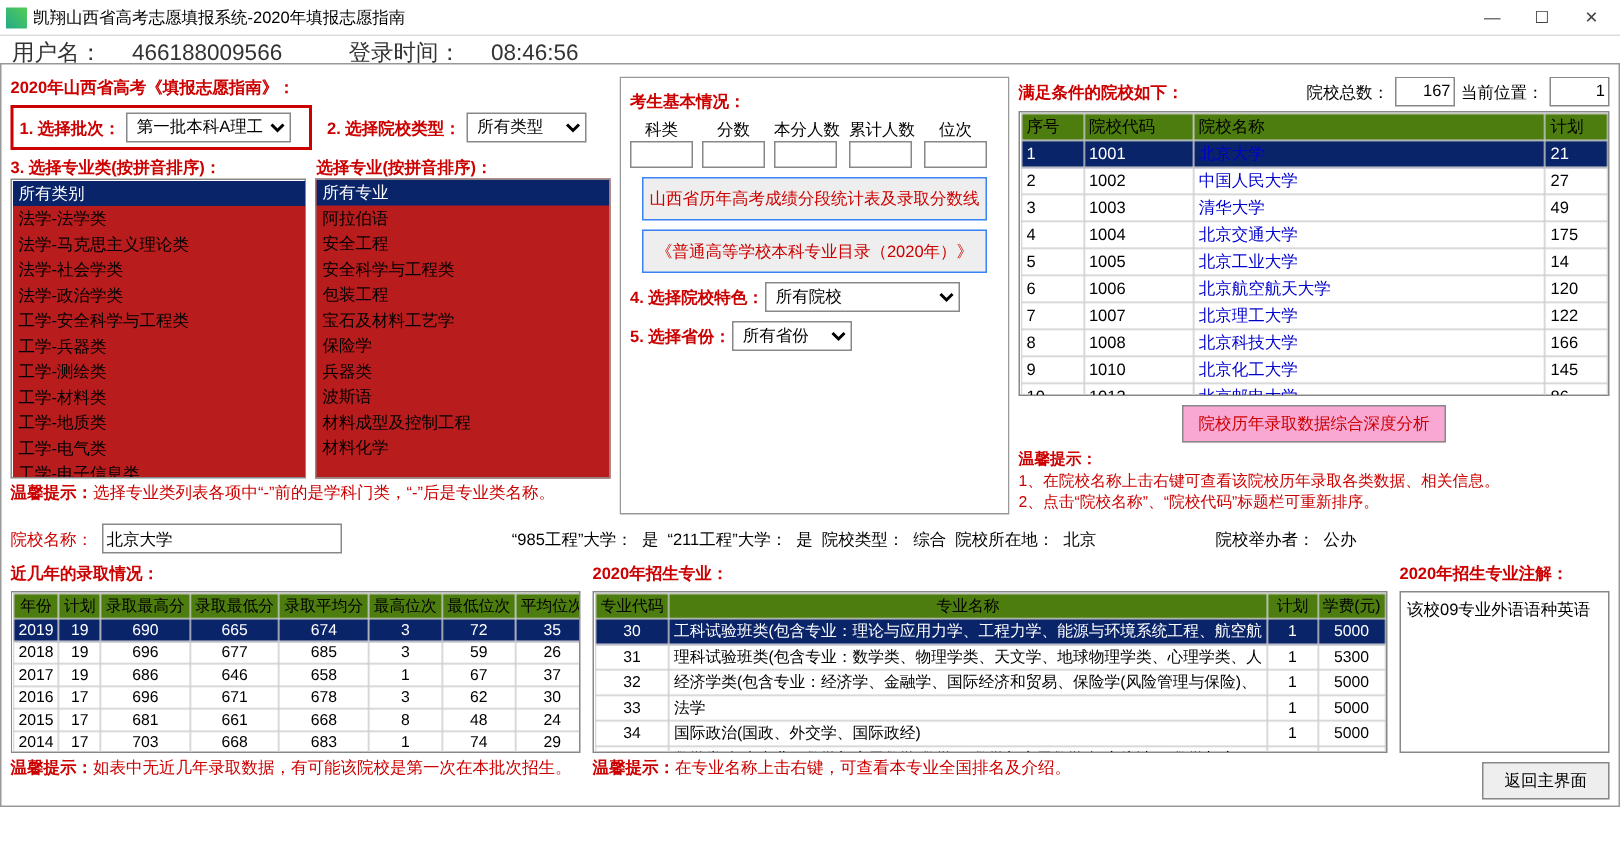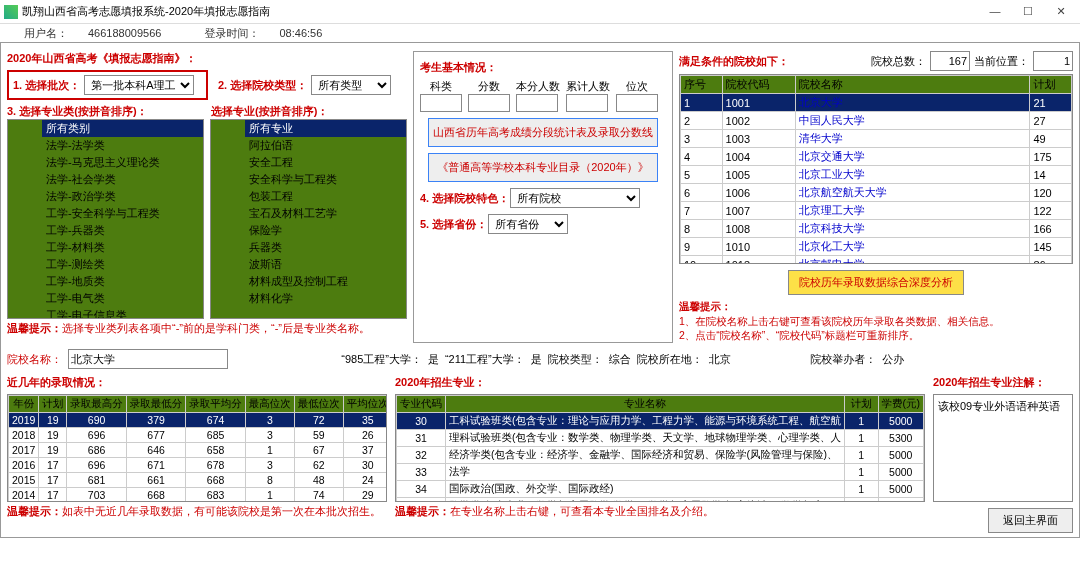--- a/index.html
+++ b/index.html
@@ -1,60 +1,60 @@
 <!DOCTYPE html>
 <html><head>
 <meta charset="utf-8">
 <style>
 * { box-sizing: border-box; margin: 0; padding: 0; font-family: "Microsoft YaHei", SimSun, Arial, sans-serif; }
 body { background: #fff; font-size: 11px; color: #000; }
 .titlebar { height: 24px; background: #fff; border-bottom: 1px solid #ddd; display: flex; align-items: center; padding: 0 4px; }
 .titlebar .logo { width: 14px; height: 14px; background: linear-gradient(45deg,#2a8,#5c5); margin-right: 4px; }
 .titlebar .ttl { flex: 1; font-size: 11px; }
 .titlebar .winbtns span { display: inline-block; width: 30px; text-align: center; color: #444; cursor: pointer; }
-.userbar { height: 18px; padding: 2px 24px; font-size: 11px; color: #333; }
+.userbar { height: 18px; padding: 2px 8px; font-size: 15px; color: #333; }
 .userbar span { margin-right: 20px; }
 .main { padding: 4px 8px; }
 .frame { border: 1px solid #999; position: relative; padding: 8px 6px 4px 6px; }
 .row1 { display: flex; gap: 6px; }
 .col-left { width: 400px; }
 .col-mid { width: 260px; }
 .col-right { flex: 1; }
 .section-title { color: #c00; font-weight: bold; font-size: 11px; margin-bottom: 4px; }
 .boxed-red { border: 2px solid #c00; padding: 3px 4px; display: flex; align-items: center; gap: 4px; }
 .lbl { font-size: 11px; }
 .lbl.red { color: #c00; font-weight: bold; }
 select, input[type=text] { font-size: 11px; border: 1px solid #888; background: #fff; height: 20px; padding: 0 2px; }
 .sel { width: 110px; }
 .two-sel { display: flex; gap: 10px; margin: 4px 0; }
 .two-sel > div { flex: 1; }
 .list-hdr { display: flex; gap: 8px; }
 .list-hdr .lh { flex: 1; color: #c00; font-weight: bold; font-size: 11px; }
-.listbox { border: 1px solid #888; height: 200px; overflow-y: scroll; background: #4d7c0f; font-size: 11px; padding-left: 34px; }
+.listbox { border: 1px solid #888; height: 200px; overflow-y: scroll; background: #b91c1c; font-size: 11px; }
 .listbox div { padding: 1px 4px; white-space: nowrap; }
 .listbox div.sel { background: #0a246a; color: #fff; width: auto; }
 .lists { display: flex; gap: 6px; }
 .lists > div { flex: 1; }
 .hint { color: #c00; font-size: 11px; margin-top: 2px; }
 .hint b { font-weight: bold; }
 .mid-hdr { color: #c00; font-weight: bold; margin-bottom: 4px; }
 .mid-boxes { display: flex; gap: 6px; margin-bottom: 6px; }
 .mid-boxes input { width: 42px; height: 18px; }
 .mid-btns button { display: block; width: 230px; margin: 6px auto; font-size: 11px; padding: 6px 4px; border: 1px solid #3b82f6; background: #eee; cursor: pointer; color: #c00; }
 .mid-lbl { display: flex; align-items: center; gap: 1px; margin: 6px 0; }
 .mid-lbl .lbl { color: #c00; font-weight: bold; }
 .right-hdr { display: flex; align-items: center; gap: 4px; font-size: 11px; }
 .right-hdr .t { color: #c00; font-weight: bold; }
 .right-hdr input { width: 40px; text-align: right; }
 .tbl { border: 1px solid #888; margin-top: 3px; max-height: 190px; overflow: auto; }
 table { border-collapse: collapse; width: 100%; font-size: 11px; }
 th, td { border: 1px solid #ccc; padding: 1px 3px; text-align: left; white-space: nowrap; }
 th { background: #4d7c0f; font-weight: normal; }
 tr.hl td { background: #0a246a; color: #fff; }
-.deep-btn { display: block; margin: 6px auto 4px auto; padding: 4px 10px; border: 1px solid #888; background: #fde047; color: #c00; cursor: pointer; font-size: 11px; }
+.deep-btn { display: block; margin: 6px auto 4px auto; padding: 4px 10px; border: 1px solid #888; background: #f9a8d4; color: #c00; cursor: pointer; font-size: 11px; }
 .tips { font-size: 10.5px; color: #c00; line-height: 1.4; }
 .row2 { display: flex; align-items: center; gap: 6px; margin-top: 4px; padding: 2px 0; }
 .row2 .lbl { color: #c00; }
 .row2 input { width: 100px; }
 .val { font-size: 11px; }
 .row3 { display: flex; gap: 8px; margin-top: 4px; }
 .col3-left { width: 380px; }
 .col3-mid { flex: 1; }
 .col3-right { width: 140px; }
 .record-tbl { border: 1px solid #888; max-height: 108px; overflow: auto; }
@@ -105,22 +105,22 @@
     <div class="lists">
       <div>
             <div class="listbox" id="listA">
               <div class="sel">所有类别</div>
               <div>法学-法学类</div>
               <div>法学-马克思主义理论类</div>
               <div>法学-社会学类</div>
               <div>法学-政治学类</div>
               <div>工学-安全科学与工程类</div>
               <div>工学-兵器类</div>
+              <div>工学-测绘类</div>
               <div>工学-材料类</div>
-              <div>工学-测绘类</div>
               <div>工学-地质类</div>
               <div>工学-电气类</div>
               <div>工学-电子信息类</div>
             </div>
           </div>
       <div>
             <div class="listbox" id="listB">
               <div class="sel">所有专业</div>
               <div>阿拉伯语</div>
               <div>安全工程</div>
@@ -281,21 +281,21 @@
                 <th>录取最低分</th>
                 <th>录取平均分</th>
                 <th>最高位次</th>
                 <th>最低位次</th>
                 <th>平均位次</th>
               </tr>
               <tr class="hl">
                 <td>2019</td>
                 <td>19</td>
                 <td>690</td>
-                <td>379</td>
+                <td>665</td>
                 <td>674</td>
                 <td>3</td>
                 <td>72</td>
                 <td>35</td>
               </tr>
               <tr>
                 <td>2018</td>
                 <td>19</td>
                 <td>696</td>
                 <td>677</td>

